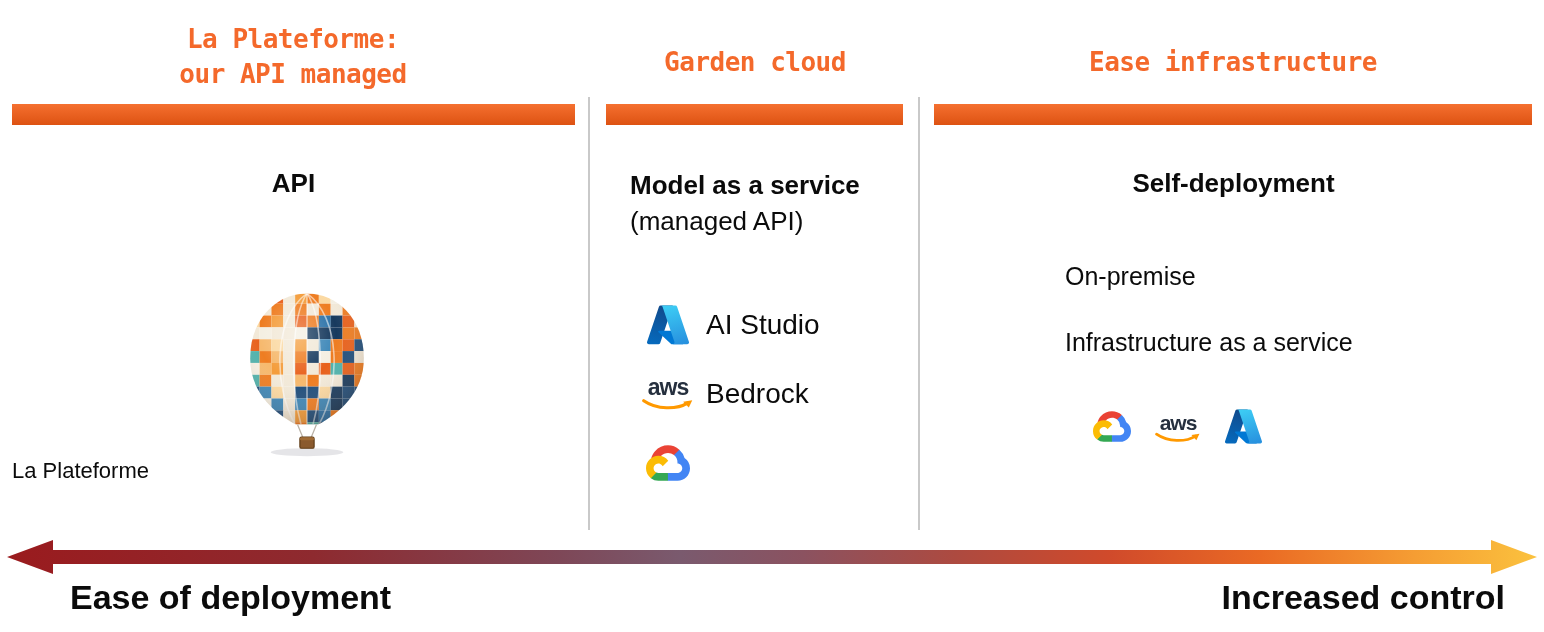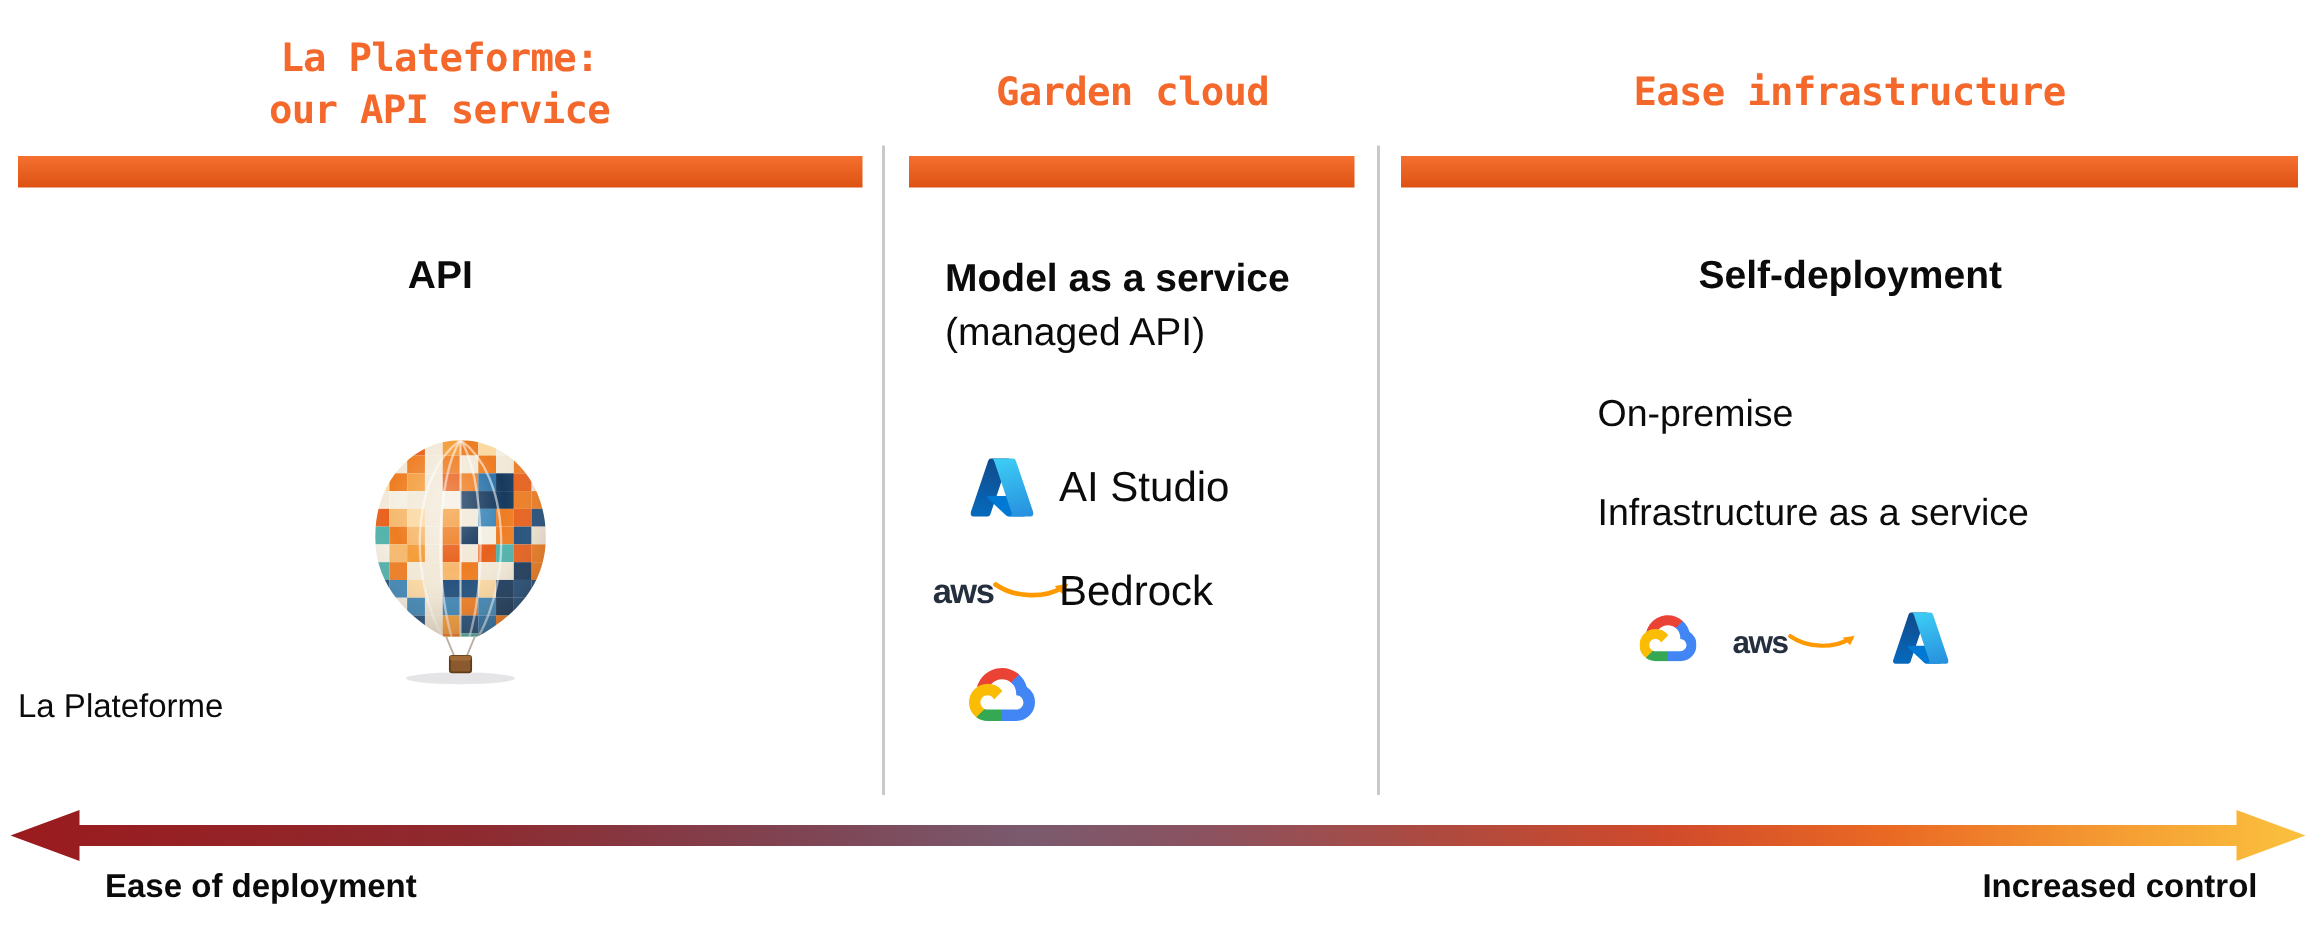--- a/index.html
+++ b/index.html
@@ -41,40 +41,40 @@
   .svc-item .label { font-size:28px; white-space:nowrap; }
   .svc-icon { width:44px; height:44px; display:flex; align-items:center; justify-content:center; }
 
   #self-title { left:935px; width:597px; text-align:center; top:168px; }
   #opt1 { left:1065px; top:262px; }
   #opt2 { left:1065px; top:328px; }
   #provider-row { position:absolute; left:1093px; top:402px; display:flex;
                   align-items:center; gap:24px; height:52px; }
 
   
-  .aws-logo { display:inline-flex; flex-direction:row; align-items:center; line-height:1; }
+  .aws-logo { display:inline-flex; flex-direction:column; align-items:center; line-height:1; }
   .aws-word { font-weight:bold; font-size:23px; letter-spacing:-1px; color:#252F3E; }
   .aws-swoosh { width:52px; height:14px; margin-top:-1px; }
   .aws-small .aws-word { font-size:21px; }
   .aws-small .aws-swoosh { width:46px; height:12px; }
 
   
   #axis-arrow { position:absolute; left:7px; top:538px; }
-  .axis-label { position:absolute; top:578px; font-weight:bold; font-size:22px; white-space:nowrap; }
+  .axis-label { position:absolute; top:578px; font-weight:bold; font-size:34px; white-space:nowrap; }
   #axis-left-label { left:70px; }
   #axis-right-label { right:39px; }
 </style>
 </head>
 <body>
 
 <div class="canvas">
 
   <div class="col-header" id="hdr1">
     <div>La Plateforme:</div>
-    <div>our API service</div>
+    <div>our API managed</div>
   </div>
   <div class="col-header" id="hdr2">Garden cloud</div>
   <div class="col-header" id="hdr3">Ease infrastructure</div>
 
   <div class="bar" id="bar1"></div>
   <div class="bar" id="bar2"></div>
   <div class="bar" id="bar3"></div>
 
   <div class="vdiv" id="vdiv1"></div>
   <div class="vdiv" id="vdiv2"></div>

